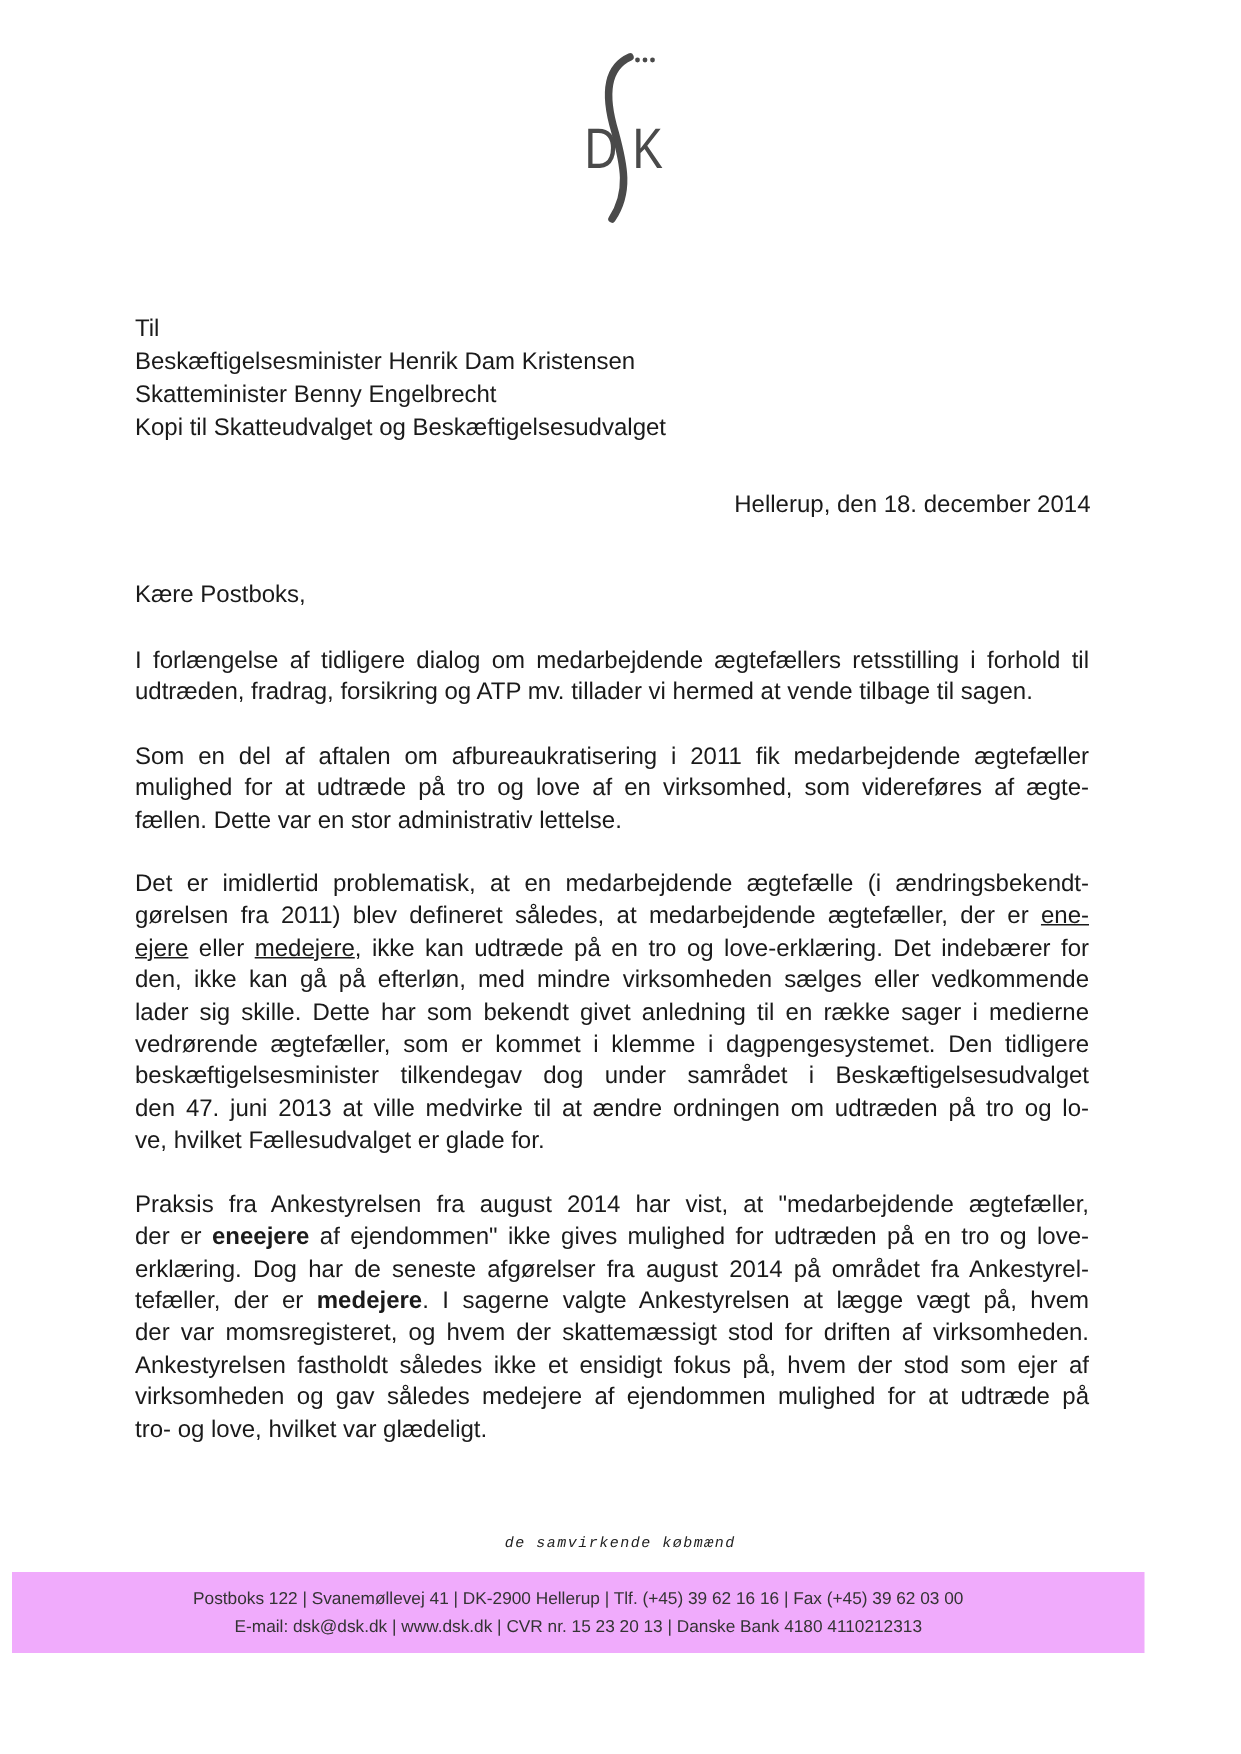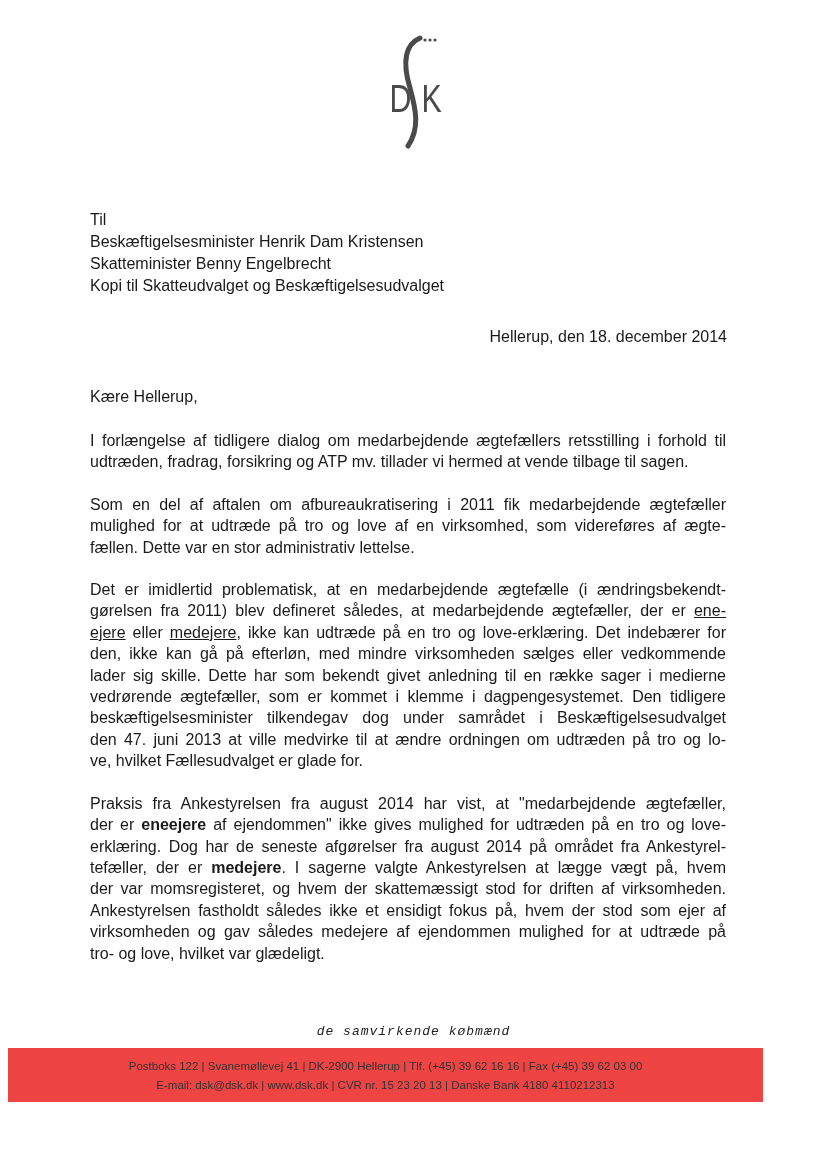--- a/index.html
+++ b/index.html
@@ -11,23 +11,23 @@
   .date { position: absolute; right: 100px; top: 328px; font-size: 16px; }
   .salutation { position: absolute; left: 90px; top: 388px; font-size: 16px; }
   .body { position: absolute; left: 90px; top: 430px; width: 636px; font-size: 16px; line-height: 21.4px; }
   .para { margin: 0 0 21px 0; text-align: justify; }
   .para .l { display: block; white-space: nowrap; text-align: justify; text-align-last: justify; }
   .para .l.last { text-align-last: left; }
   .heading { font-weight: bold; display: block; white-space: nowrap; }
   u { text-decoration: underline; }
   b { font-weight: bold; }
   .tagline { position: absolute; left: 0; width: 827px; top: 1024px; text-align: center;
-             font-family: "Liberation Mono", monospace; font-style: italic; font-size: 13px; letter-spacing: 1px; color: #222; }
+             font-family: "Liberation Mono", monospace; font-style: italic; font-size: 10px; letter-spacing: 1px; color: #222; }
   .footer-band { position: absolute; left: 8px; top: 1048px; width: 755px; height: 54px;
-                 background: #ef4444; font-size: 11.5px; color: #333; text-align: center; }
+                 background: #f0abfc; font-size: 11.5px; color: #333; text-align: center; }
   .footer-band .fl { display: block; line-height: 19px; }
   .footer-band .fl1 { margin-top: 9px; }
 </style>
 </head>
 <body>
 
 <div class="logo">
   <svg width="80" height="125" viewBox="0 0 80 125">
     <path d="M40 10 C22 18 24 40 30 60 C36 82 40 100 28 118" fill="none" stroke="#4a4a4a" stroke-width="5" stroke-linecap="round"></path>
     <circle cx="45" cy="12" r="1.6" fill="#4a4a4a"></circle>
@@ -40,21 +40,21 @@
 
 <div class="recipients">
   <span class="line">Til</span>
   <span class="line">Beskæftigelsesminister Henrik Dam Kristensen</span>
   <span class="line">Skatteminister Benny Engelbrecht</span>
   <span class="line">Kopi til Skatteudvalget og Beskæftigelsesudvalget</span>
 </div>
 
 <div class="date">Hellerup, den 18. december 2014</div>
 
-<div class="salutation">Kære Hellerup,</div>
+<div class="salutation">Kære Postboks,</div>
 
 <div class="body">
   <div class="para">
     <span class="l">I forlængelse af tidligere dialog om medarbejdende ægtefællers retsstilling i forhold til</span>
     <span class="l last">udtræden, fradrag, forsikring og ATP mv. tillader vi hermed at vende tilbage til sagen.</span>
   </div>
 
   <div class="para">
     <span class="l">Som en del af aftalen om afbureaukratisering i 2011 fik medarbejdende ægtefæller</span>
     <span class="l">mulighed for at udtræde på tro og love af en virksomhed, som videreføres af ægte-</span>

